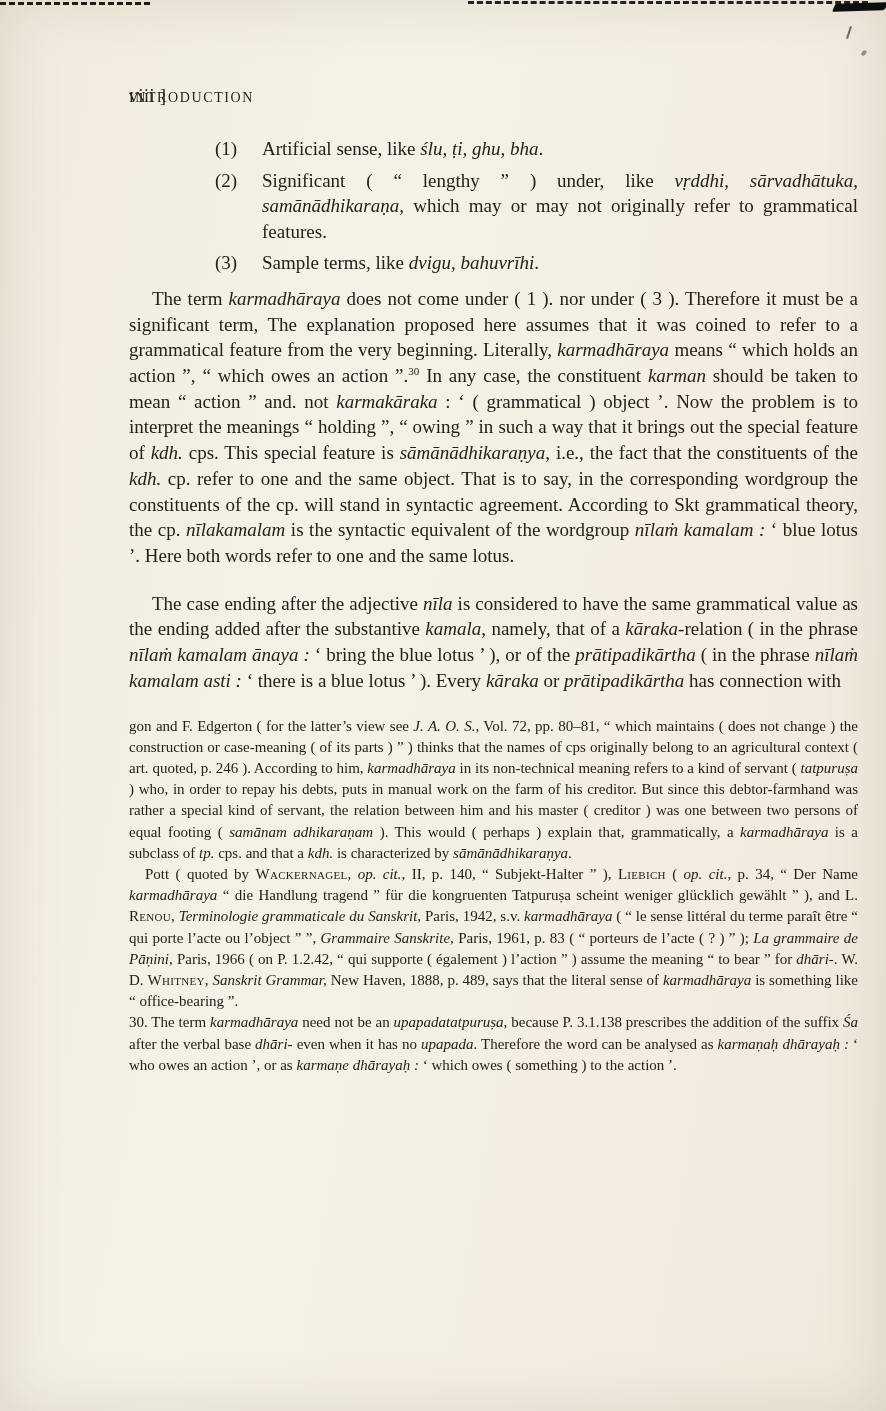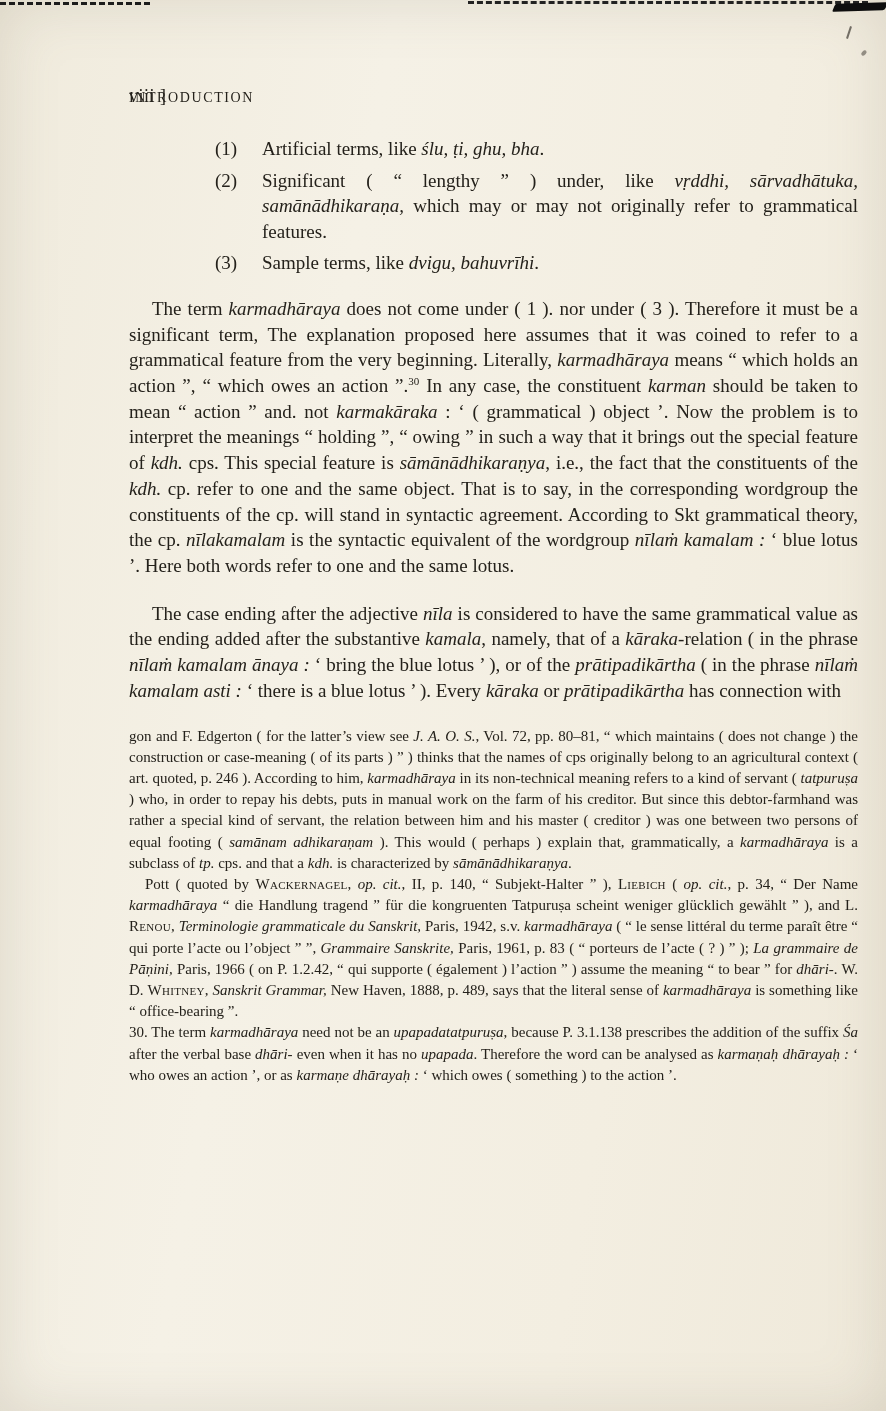--- a/index.html
+++ b/index.html
@@ -27,21 +27,21 @@
 
   .header { position:relative; height:24px; margin-bottom:26px; }
   .folio { position:absolute; left:0; top:0; font-size:18px; letter-spacing:.5px; }
   .running-title { position:absolute; left:0; right:0; top:4px; text-align:left; font-size:14px; letter-spacing:1.6px; }
 
   .list { margin:0; }
   .item { position:relative; padding-left:133px; font-size:19px; line-height:25.6px; text-align:justify; margin-bottom:6px; }
   .item .num { position:absolute; left:86px; top:0; }
 
   .para { margin:0; font-size:19px; line-height:25.7px; text-align:justify; }
-  .para.p1 { margin-top:20px; text-indent:23px; }
+  .para.p1 { margin-top:10px; text-indent:23px; }
   .para.p2 { margin-top:22px; text-indent:23px; }
 
   .footnotes { margin-top:22px; font-size:15px; line-height:21.2px; text-align:justify; }
   .fn { margin:0; }
   .fn + .fn { margin-top:0; }
   .fn.fn-indent { text-indent:16px; }
 
   i { font-style:italic; }
   .sc { font-variant:small-caps; letter-spacing:.3px; }
   sup { font-size:11px; line-height:0; vertical-align:super; }
@@ -60,21 +60,21 @@
   <div class="content">
 
     <div class="header">
       <span class="folio">viii ]</span>
       <span class="running-title">INTRODUCTION</span>
     </div>
 
     <div class="list">
       <div class="item">
         <span class="num">(1)</span>
-        <span><span>Artificial terms, like </span><i>ślu, ṭi, ghu, bha</i><span>.</span></span>
+        <span><span>Artificial sense, like </span><i>ślu, ṭi, ghu, bha</i><span>.</span></span>
       </div>
       <div class="item">
         <span class="num">(2)</span>
         <span><span>Significant ( “ lengthy ” ) under, like </span><i>vṛddhi, sārvadhātuka, samānādhikaraṇa,</i><span> which may or may not originally refer to grammatical features.</span></span>
       </div>
       <div class="item">
         <span class="num">(3)</span>
         <span><span>Sample terms, like </span><i>dvigu, bahuvrīhi</i><span>.</span></span>
       </div>
     </div>

